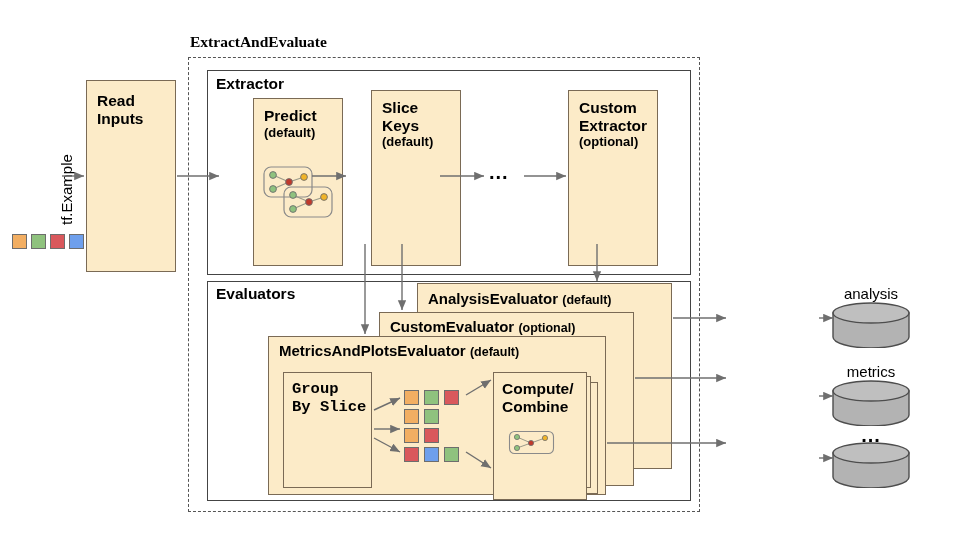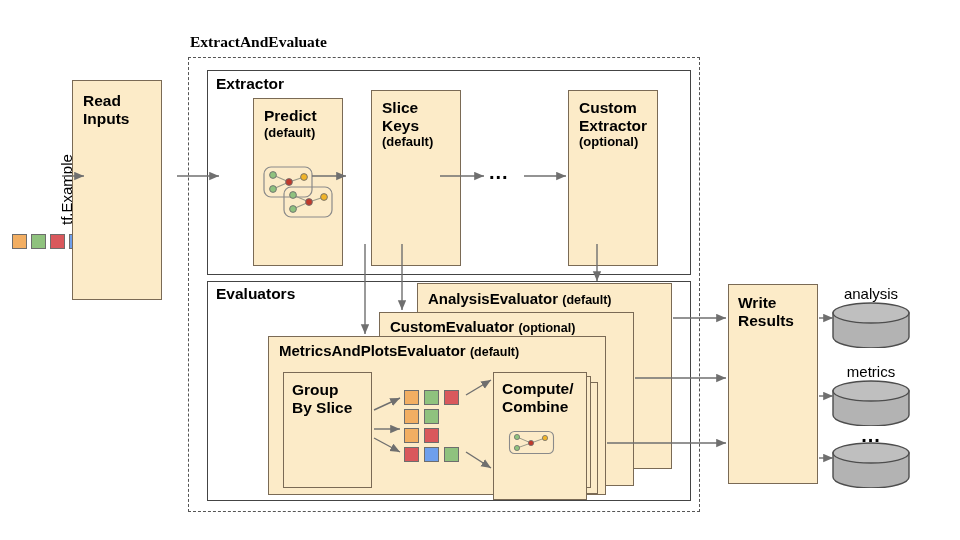--- a/index.html
+++ b/index.html
@@ -41,21 +41,21 @@
 
   <div class="vert-label" style="left:58px;top:225px;">tf.Example</div>
 
   <div class="abs" style="left:12px;top:234px;width:70px;height:16px;">
     <span class="sq" style="left:0px;top:0px;background:#F2AE62;"></span>
     <span class="sq" style="left:19px;top:0px;background:#8FC27E;"></span>
     <span class="sq" style="left:38px;top:0px;background:#D9585C;"></span>
     <span class="sq" style="left:57px;top:0px;background:#6E9FEC;"></span>
   </div>
 
-  <div class="abs ybox" style="left:72px;top:80px;width:90px;height:220px;">
+  <div class="abs ybox" style="left:86px;top:80px;width:90px;height:192px;">
     <div class="box-title" style="padding:11px 0 0 10px;white-space:pre-line;">Read
 Inputs</div>
   </div>
 
   <div class="lbl-extractandevaluate abs" style="left:190px;top:33px;">ExtractAndEvaluate</div>
 
   <div class="abs dash" style="left:188px;top:57px;width:512px;height:455px;"></div>
 
   <div class="abs wbox" style="left:207px;top:70px;width:484px;height:205px;">
     <div class="grouplbl" style="padding:4px 0 0 8px;">Extractor</div>
@@ -117,21 +117,21 @@
     </div>
   </div>
 
   <div class="abs ybox" style="left:268px;top:336px;width:338px;height:159px;">
     <div class="eval-hdr" style="padding:5px 0 0 10px;">
       <span>MetricsAndPlotsEvaluator</span>
       <span class="opt">(default)</span>
     </div>
   </div>
 
-  <div class="abs ybox" style="left:283px;top:372px;width:89px;height:116px;">
+  <div class="abs ybox" style="left:283px;top:372px;width:89px;height:116px;font-family:Liberation Mono, monospace;">
     <div class="box-title" style="padding:8px 0 0 8px;white-space:pre-line;">Group
 By Slice</div>
   </div>
 
   <div class="abs" style="left:404px;top:390px;width:60px;height:72px;">
     <span class="sq" style="left:0px;top:0px;background:#F2AE62;"></span>
     <span class="sq" style="left:20px;top:0px;background:#8FC27E;"></span>
     <span class="sq" style="left:40px;top:0px;background:#D9585C;"></span>
 
     <span class="sq" style="left:0px;top:19px;background:#F2AE62;"></span>
@@ -155,24 +155,20 @@
       <line x1="9" y1="7" x2="23" y2="13" stroke="#9a9a8a" stroke-width="1"></line>
       <line x1="9" y1="18" x2="23" y2="13" stroke="#9a9a8a" stroke-width="1"></line>
       <line x1="23" y1="13" x2="37" y2="8" stroke="#9a9a8a" stroke-width="1"></line>
       <circle cx="9" cy="7" r="2.6" fill="#8FC27E" stroke="#6d6d6d" stroke-width="0.8"></circle>
       <circle cx="9" cy="18" r="2.6" fill="#8FC27E" stroke="#6d6d6d" stroke-width="0.8"></circle>
       <circle cx="23" cy="13" r="2.6" fill="#C0392B" stroke="#6d6d6d" stroke-width="0.8"></circle>
       <circle cx="37" cy="8" r="2.6" fill="#F0B429" stroke="#6d6d6d" stroke-width="0.8"></circle>
     </svg>
   </div>
 
-  <div class="abs ybox" style="left:728px;top:284px;width:90px;height:200px;">
-    <div class="box-title" style="padding:9px 0 0 9px;white-space:pre-line;">Write
-Results</div>
-  </div>
 
   <div class="abs" style="left:831px;top:363px;width:80px;height:62px;">
     <div class="cyl-label">metrics</div>
     <svg width="80" height="46" viewBox="0 0 80 46" style="display:block;">
       <path d="M2 11 L2 35 A38 11 0 0 0 78 35 L78 11 Z" fill="#B3B3B3" stroke="#4d4d4d" stroke-width="1.4"></path>
       <ellipse cx="40" cy="11" rx="38" ry="10" fill="#BFBFBF" stroke="#4d4d4d" stroke-width="1.4"></ellipse>
     </svg>
   </div>
 
   <div class="abs" style="left:831px;top:285px;width:80px;height:62px;">

